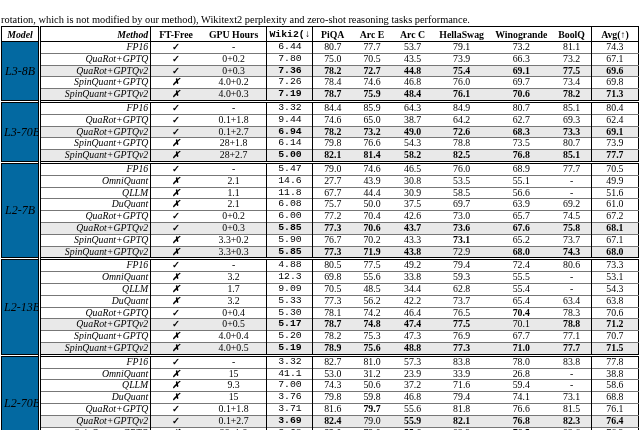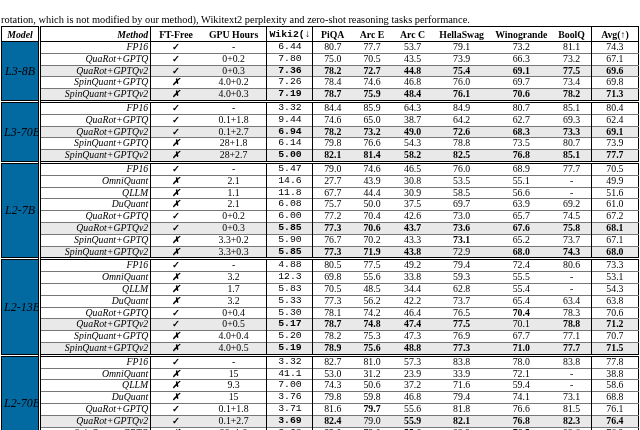--- a/index.html
+++ b/index.html
@@ -350,21 +350,21 @@
         <td class="val c3">33.8</td>
         <td class="val c4">59.3</td>
         <td class="val c5">55.5</td>
         <td class="val c6">-</td>
         <td class="val c7">53.1</td>
       </tr>
       <tr>
         <td class="method">QLLM</td>
         <td class="ft cross">✗</td>
         <td class="gpu">1.7</td>
-        <td class="val c0">5.83</td>
+        <td class="val c0">9.09</td>
         <td class="val c1">70.5</td>
         <td class="val c2">48.5</td>
         <td class="val c3">34.4</td>
         <td class="val c4">62.8</td>
         <td class="val c5">55.4</td>
         <td class="val c6">-</td>
         <td class="val c7">54.3</td>
       </tr>
       <tr>
         <td class="method">DuQuant</td>
@@ -449,21 +449,21 @@
       </tr>
       <tr>
         <td class="method">OmniQuant</td>
         <td class="ft cross">✗</td>
         <td class="gpu">15</td>
         <td class="val c0">41.1</td>
         <td class="val c1">53.0</td>
         <td class="val c2">31.2</td>
         <td class="val c3">23.9</td>
         <td class="val c4">33.9</td>
-        <td class="val c5">72.1</td>
+        <td class="val c5">26.8</td>
         <td class="val c6">-</td>
         <td class="val c7">38.8</td>
       </tr>
       <tr>
         <td class="method">QLLM</td>
         <td class="ft cross">✗</td>
         <td class="gpu">9.3</td>
         <td class="val c0">7.00</td>
         <td class="val c1">74.3</td>
         <td class="val c2">50.6</td>

